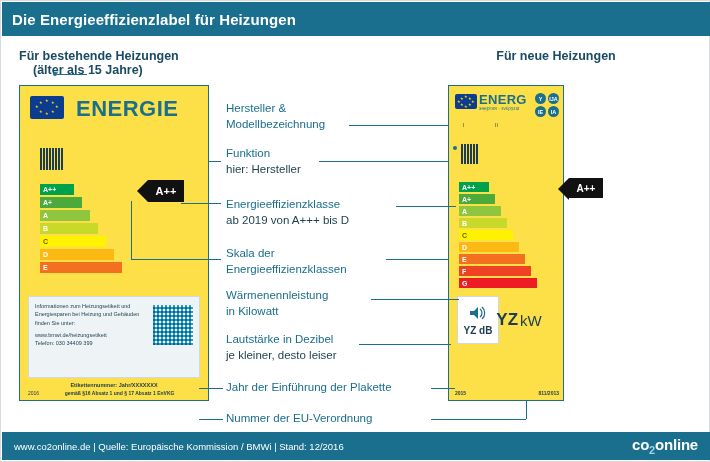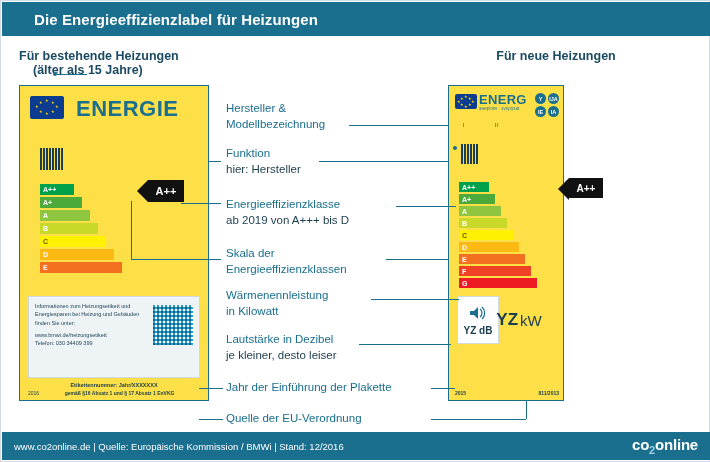--- a/index.html
+++ b/index.html
@@ -17,21 +17,21 @@
     background:#fff;
   }
   
   .header{
     position:absolute;left:1px;top:1px;width:708px;height:34px;
     background:#1a6e8e;
     color:#ffffff;
     display:flex;align-items:center;
   }
   .header .title{
-    font-size:15px;font-weight:bold;margin-left:32px;letter-spacing:.1px;
+    font-size:15px;font-weight:bold;margin-left:10px;letter-spacing:.1px;
   }
   
   .footer{
     position:absolute;left:1px;bottom:1px;width:708px;height:28px;
     background:#1a6e8e;color:#ffffff;
     display:flex;align-items:center;
   }
   .footer .src{font-size:9.5px;margin-left:12px;}
   .footer .logo{
     position:absolute;right:12px;top:4px;
@@ -356,21 +356,21 @@
     <b>in Kilowatt</b>
   </div>
   <div class="ann" style="left:225px;top:331px;width:190px;">
     <b>Lautstärke in Dezibel</b>
     <span class="plain">je kleiner, desto leiser</span>
   </div>
   <div class="ann" style="left:225px;top:379px;width:220px;">
     <b>Jahr der Einführung der Plakette</b>
   </div>
   <div class="ann" style="left:225px;top:410px;width:220px;">
-    <b>Quelle der EU-Verordnung</b>
+    <b>Nummer der EU-Verordnung</b>
   </div>
 
   <div class="line" style="left:348px;top:124px;width:100px;"></div>
   <div class="line" style="left:318px;top:160px;width:130px;"></div>
   <div class="line" style="left:208px;top:160px;width:12px;"></div>
   <div class="dot" style="left:52px;top:71px;"></div>
   <div class="line" style="left:56px;top:73px;width:30px;"></div>
   <div class="dot" style="left:452px;top:145px;"></div>
   <div class="line" style="left:395px;top:205px;width:60px;"></div>
   <div class="line" style="left:180px;top:202px;width:40px;"></div>

